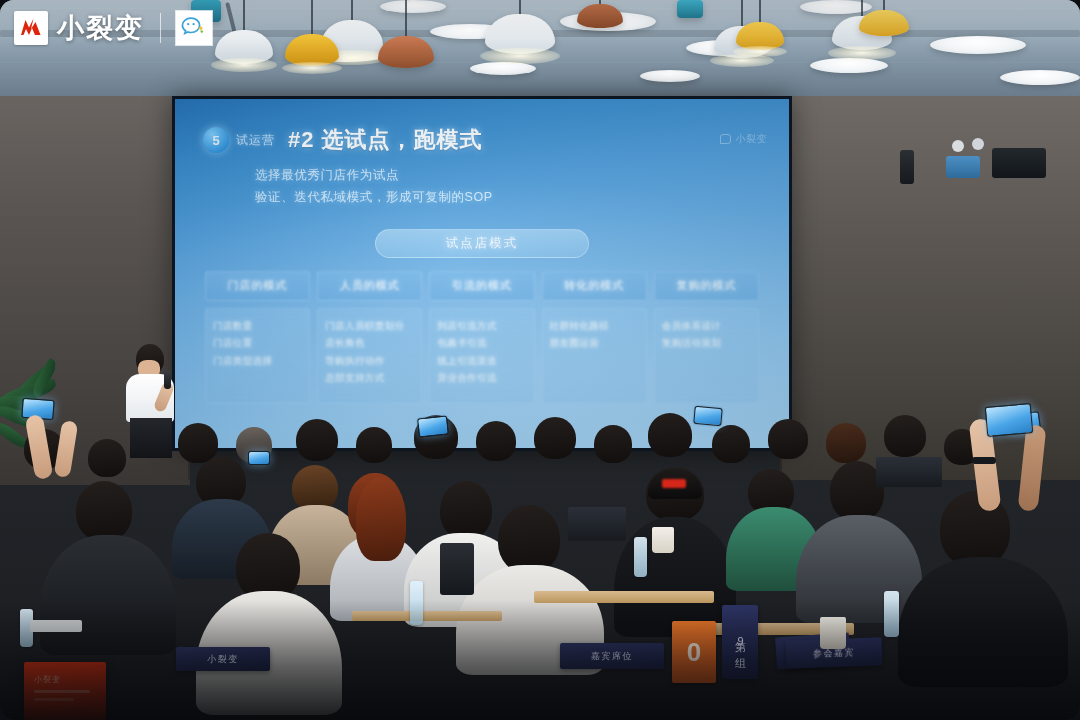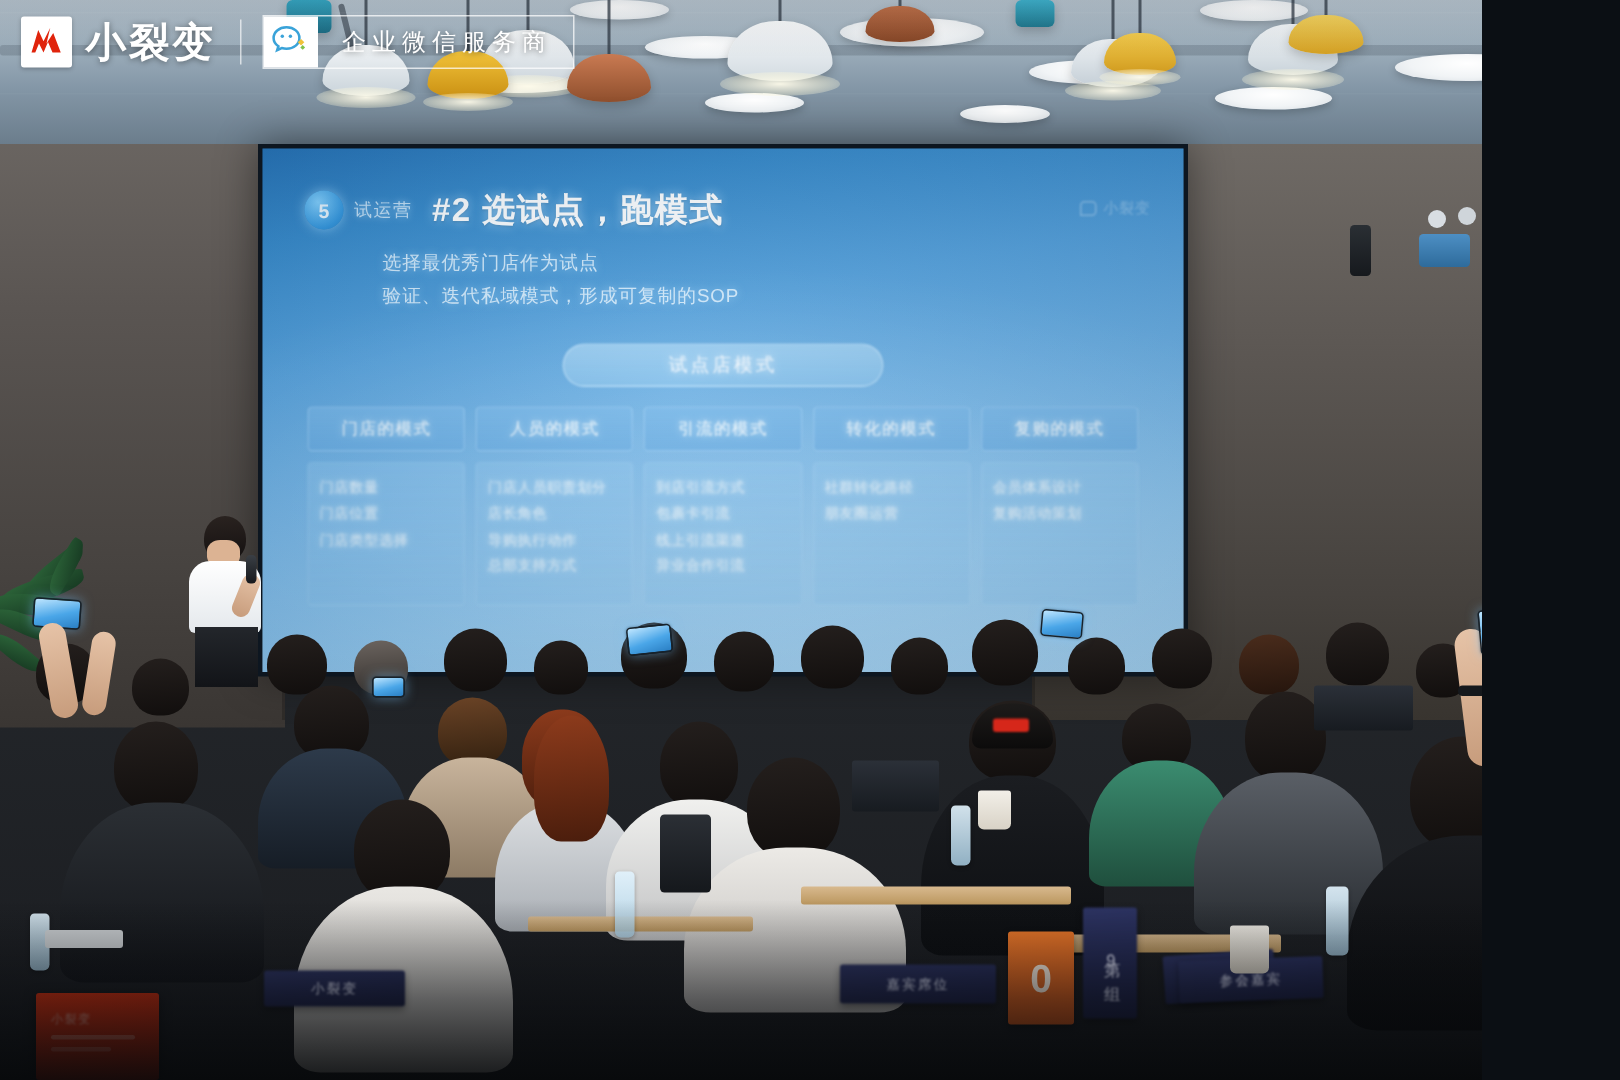--- a/index.html
+++ b/index.html
@@ -1,21 +1,21 @@
 <!DOCTYPE html>
 <html><head>
 <meta charset="utf-8">
 <style>
   * { box-sizing: border-box; margin: 0; padding: 0; }
   html, body {
     width: 1080px; height: 720px; overflow: hidden;
     background: #0b0f14;
     font-family: "Liberation Sans", sans-serif;
   }
-  #stage { position: relative; width: 988px; height: 720px; overflow: hidden; }
+  #stage { position: relative; width: 1080px; height: 720px; overflow: hidden; border-radius: 14px; }
 
   
   .room {
     position: absolute; inset: 0;
     background:
       linear-gradient(180deg, #8e9aa4 0%, #7b858f 6%, #5f676e 12%, #3c4147 22%, #2b2f34 40%, #23262a 60%, #1a1c20 100%);
   }
   
   .wall-left {
     position: absolute; left: 0; top: 55px; width: 190px; height: 430px;
@@ -588,17 +588,16 @@
     <div class="partner">
       <div class="partner-ico">
         <svg width="26" height="24" viewBox="0 0 26 24" aria-hidden="true">
           <path d="M10 2.2c-5 0-8.6 3.2-8.6 7.1 0 2.2 1.2 4.2 3.2 5.5l-.8 2.6 3-1.4c1 .3 2.1.5 3.2.5 5 0 8.6-3.2 8.6-7.2S15 2.2 10 2.2z" fill="none" stroke="#3aa3d9" stroke-width="1.7"></path>
           <circle cx="7.2" cy="8.2" r="1.15" fill="#3aa3d9"></circle>
           <circle cx="12.6" cy="8.2" r="1.15" fill="#3aa3d9"></circle>
           <path d="M17.5 12.2 l2.2 2.2 2.2-2.2 -2.2-2.2z" fill="#f0c23a"></path>
           <path d="M19.2 15.6 l1.6 1.6 1.6-1.6 -1.6-1.6z" fill="#7fc24a"></path>
         </svg>
       </div>
-      <div class="partner-txt">企业微信服务商</div>
     </div>
   </div>
 
 </div>
 
 </body></html>

